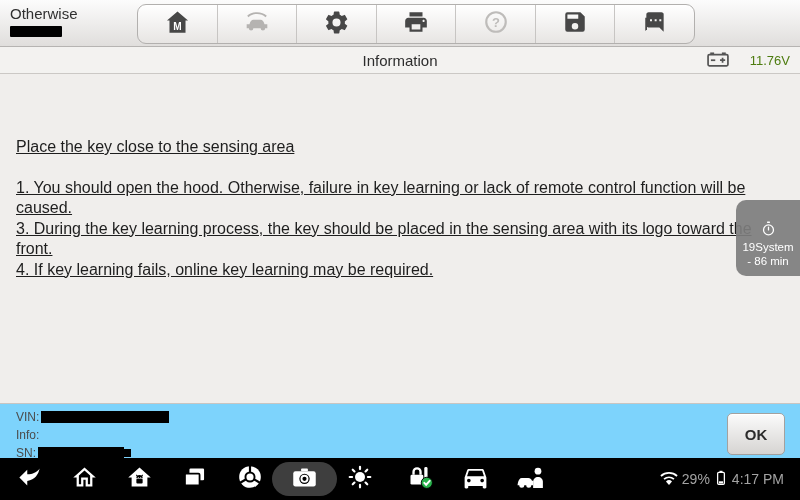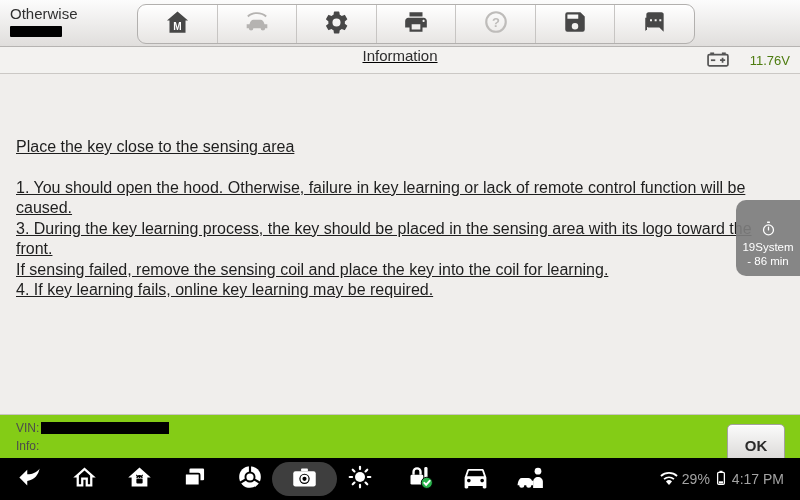--- a/index.html
+++ b/index.html
@@ -21,40 +21,40 @@
     display:flex; border:1px solid #b2b0ae; border-radius:9px;
     background:linear-gradient(#ffffff,#e7e5e3); overflow:hidden;
     box-shadow:inset 0 1px 0 rgba(255,255,255,.8);
   }
   .tb-btn { flex:1; display:flex; align-items:center; justify-content:center; border-right:1px solid #c7c5c3; cursor:pointer; }
   .tb-btn:last-child { border-right:none; }
   
   .titlebar {
     position:absolute; top:47px; left:0; right:0; height:26px;
     background:#f3f2f0; border-bottom:1px solid #cbc8c5;
-    display:flex; justify-content:center;text-decoration:underline;
+    display:flex; align-items:center; justify-content:center;
   }
   .page-title { font-size:15px; color:#2d2d2d; }
   .voltage { position:absolute; right:10px; top:0; height:26px; display:flex; align-items:center; gap:20px; color:#4d7c0f; font-size:13px; }
   
   .content { position:absolute; top:74px; left:0; right:0; padding:63px 16px 0; font-size:16px; line-height:20.5px; color:#1e1e1e; }
   .content p { margin:0;text-decoration:underline; }
   .content .intro { margin-bottom:20px; }
   
   .timer-badge {
     position:absolute; right:0; top:200px; width:64px; min-height:62px; box-sizing:border-box;
     background:rgba(125,125,125,0.92); border-radius:10px 0 0 10px;
     color:#fff; text-align:center; font-size:11.5px; line-height:14px;
     padding:20px 6px 8px; cursor:pointer;
   }
   .timer-badge svg { display:block; margin:0 auto 3px; }
   
   .infobar {
-    position:absolute; left:0; top:414px; right:0; height:61px;
-    background:#84cc16; border-top:1px solid #c8c5c2; color:#4c4c4c; font-size:12px;
+    position:absolute; left:0; top:403px; right:0; height:61px;
+    background:#7dd3fc; border-top:1px solid #c8c5c2; color:#4c4c4c; font-size:12px;
   }
   .info-row { display:flex; align-items:center; height:18px; margin-left:16px; }
   .info-row:first-child { margin-top:4px; }
   .redact-vin { width:128px; height:12px; background:#000; margin-left:2px; }
   .redact-sn  { width:86px; height:12px; background:#000; margin-left:2px; position:relative; }
   .redact-sn::after { content:''; position:absolute; right:-7px; top:2px; width:9px; height:8px; background:#000; }
   .ok-button {
     position:absolute; right:15px; top:9px; width:58px; height:42px;
     background:linear-gradient(#fbfbfb,#d6d4d2); border:1px solid #a3a19f; border-radius:5px;
     font-size:15px; font-weight:bold; color:#2b2b2b;
@@ -153,21 +153,20 @@
         </svg>
       </span>
       <span>11.76V</span>
     </div>
   </div>
 
   <main class="content">
     <p class="intro">Place the key close to the sensing area</p>
     <p>1. You should open the hood. Otherwise, failure in key learning or lack of remote control function will be caused.</p>
     <p>3. During the key learning process, the key should be placed in the sensing area with its logo toward the front.</p>
-    <p>If sensing failed, remove the sensing coil and place the key into the coil for learning.</p>
     <p>4. If key learning fails, online key learning may be required.</p>
   </main>
 
   <aside class="timer-badge">
     <span>
       <svg viewBox="0 0 24 24" width="17" height="17">
         <rect x="10" y="2" width="4" height="2.4" rx="0.6" fill="#fff"></rect>
         <circle cx="12" cy="14" r="7" fill="none" stroke="#fff" stroke-width="1.8"></circle>
         <path d="M12 14V10" stroke="#fff" stroke-width="1.8" stroke-linecap="round"></path>
       </svg>

